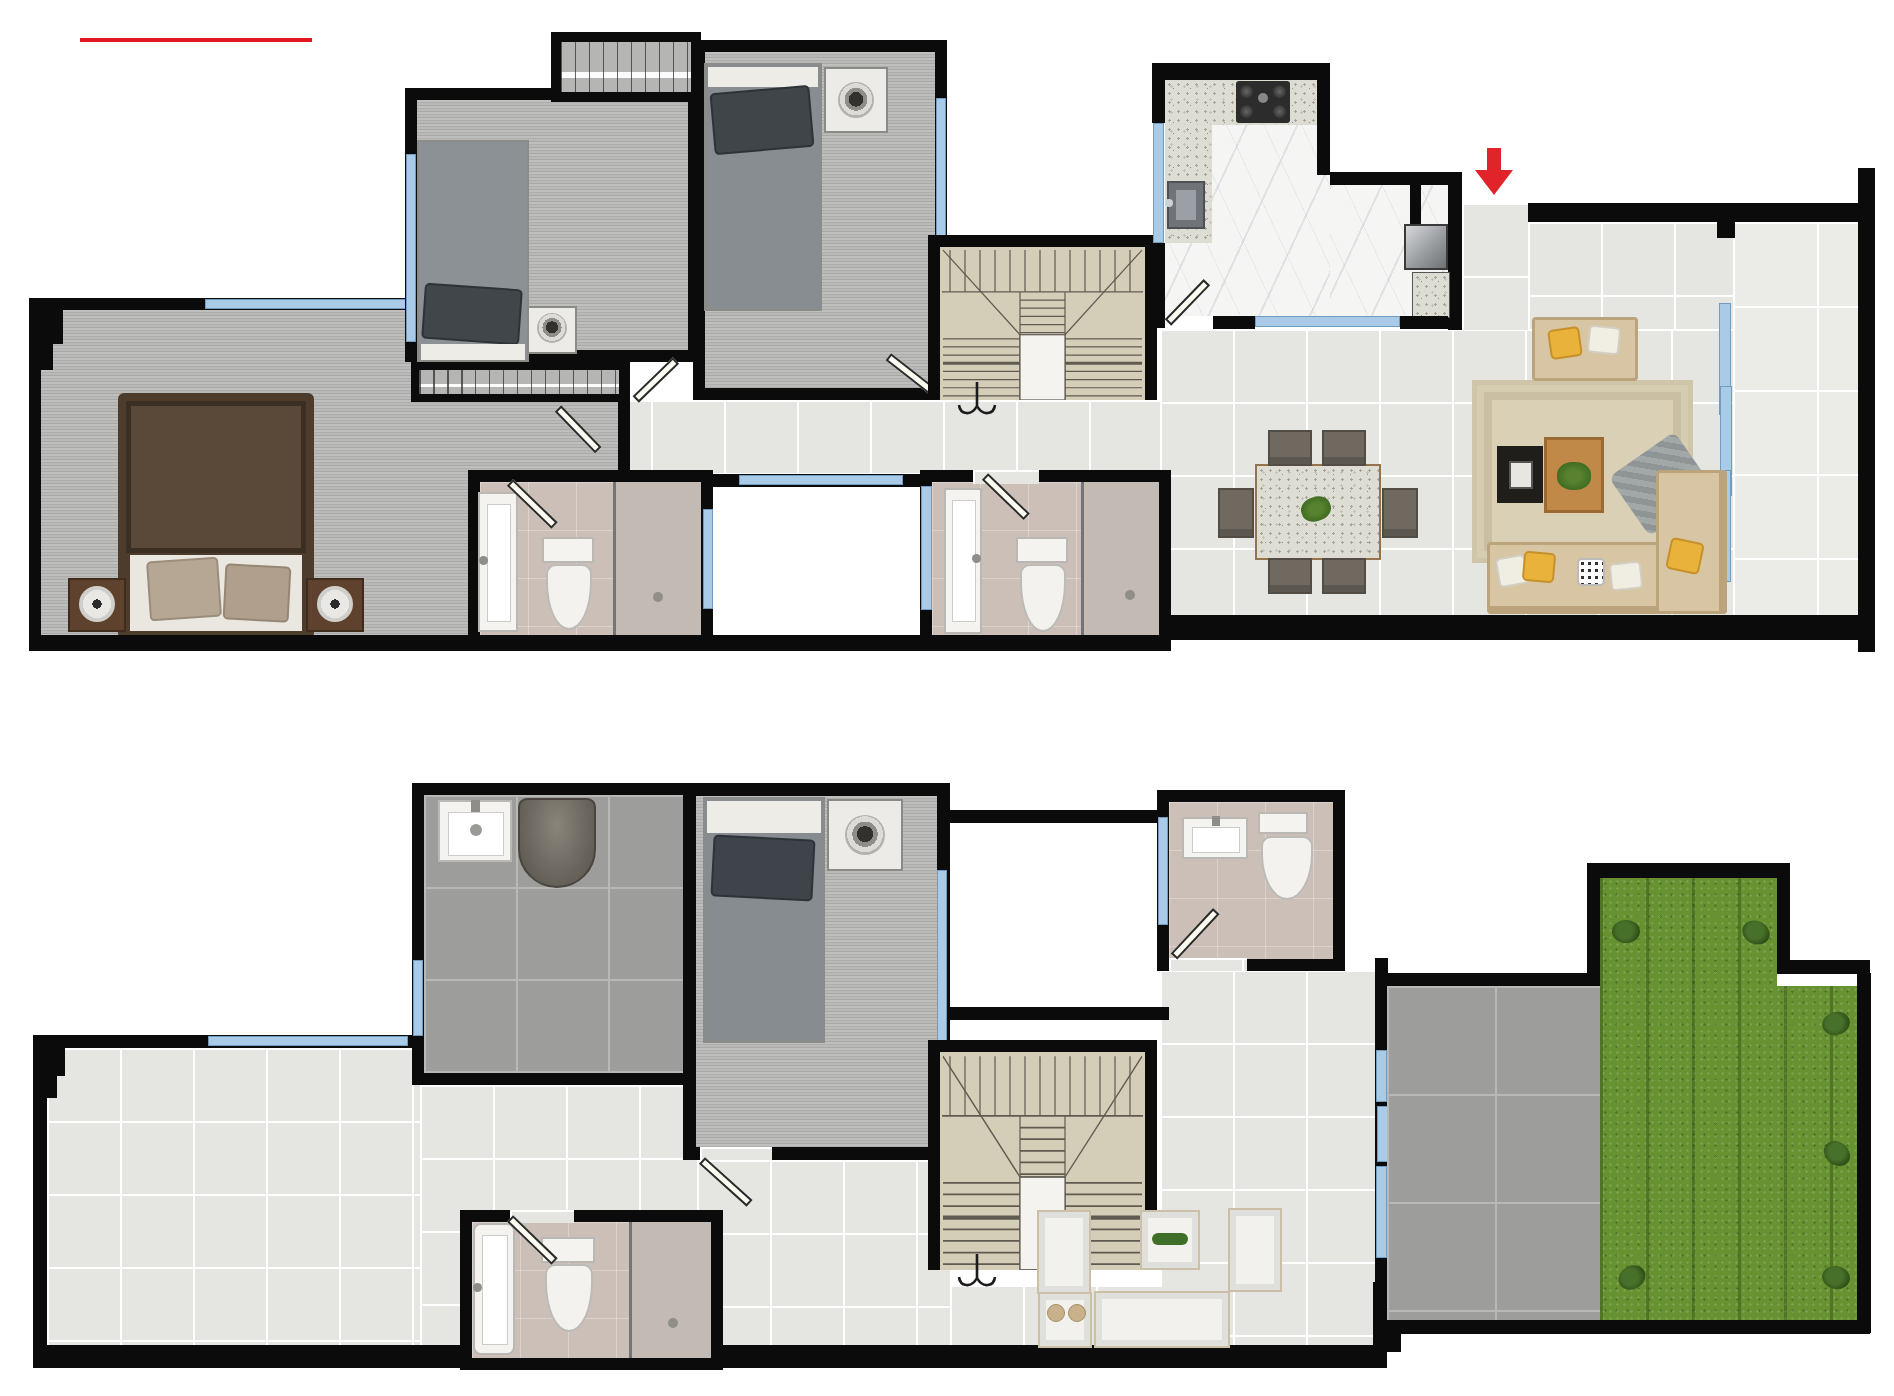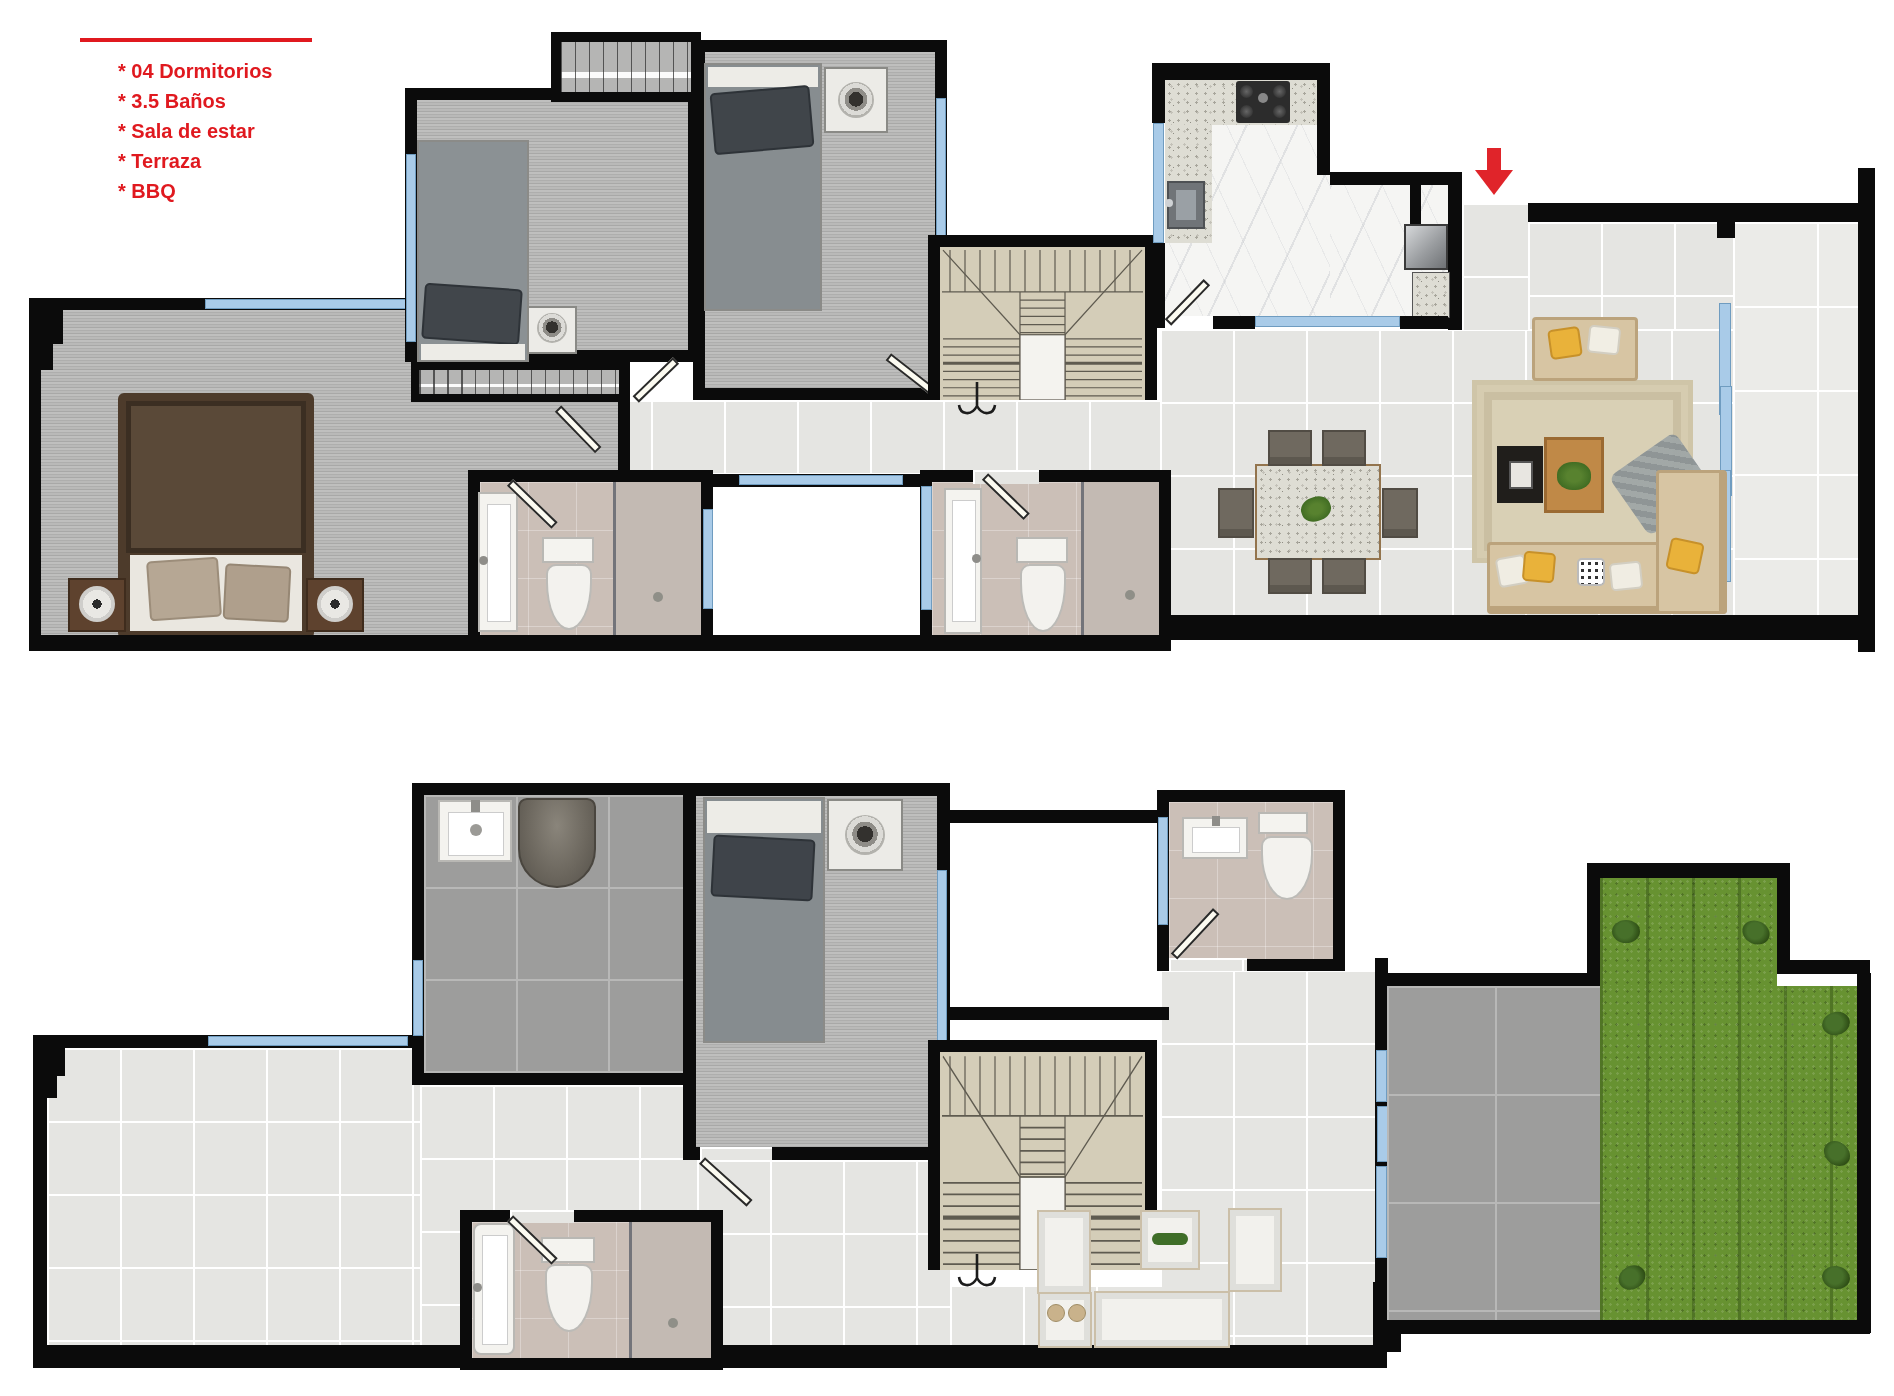--- a/index.html
+++ b/index.html
@@ -39,27 +39,20 @@
   .arrowshaft{position:absolute;background:#e0242a;}
   .arrowhead{position:absolute;width:0;height:0;border-left:19px solid transparent;border-right:19px solid transparent;border-top:25px solid #e0242a;}
 </style>
 </head>
 <body>
 
 <div class="canvas">
 
   <div class="header">
     <div class="hr"></div>
-    <ul>
-      <li>* 04 Dormitorios</li>
-      <li>* 3.5 Baños</li>
-      <li>* Sala de estar</li>
-      <li>* Terraza</li>
-      <li>* BBQ</li>
-    </ul>
   </div>
 
   <div>
 
     <div class="abs tileL" style="left:505px;top:400px;width:655px;height:74px;"></div>
     <div class="abs tileL" style="left:1160px;top:329px;width:573px;height:306px;"></div>
     <div class="abs tileL" style="left:1528px;top:222px;width:205px;height:107px;"></div>
     <div class="abs tileL" style="left:1462px;top:203px;width:66px;height:127px;"></div>
     <div class="abs tileB" style="left:1733px;top:222px;width:125px;height:400px;"></div>
 

